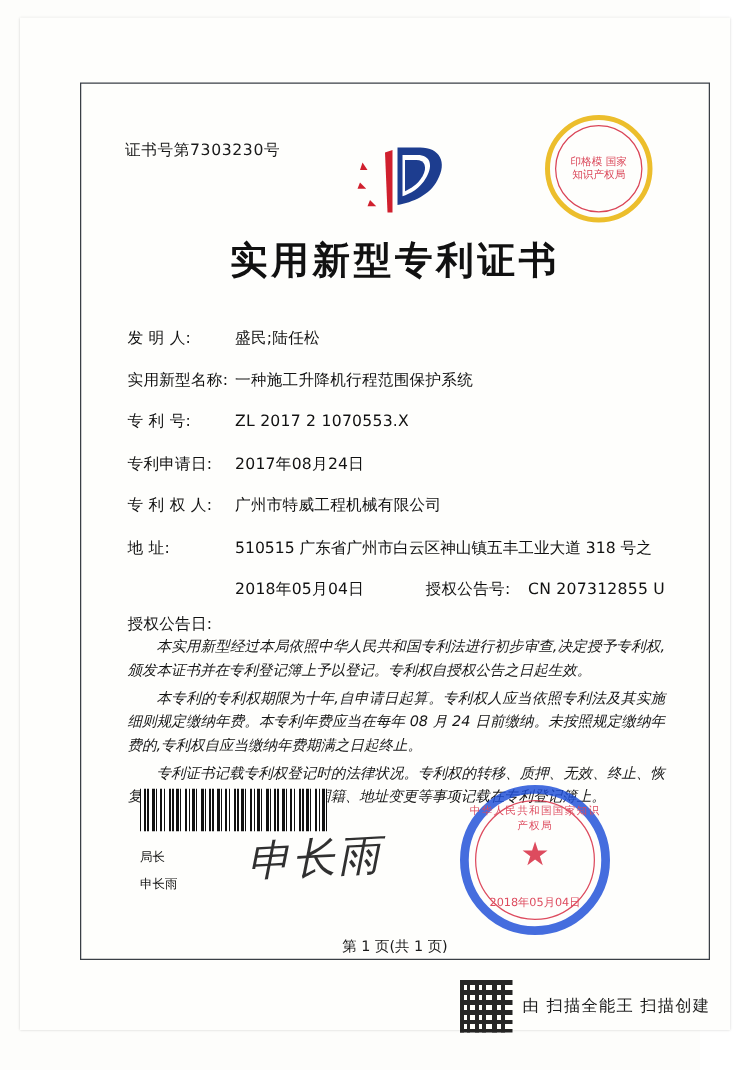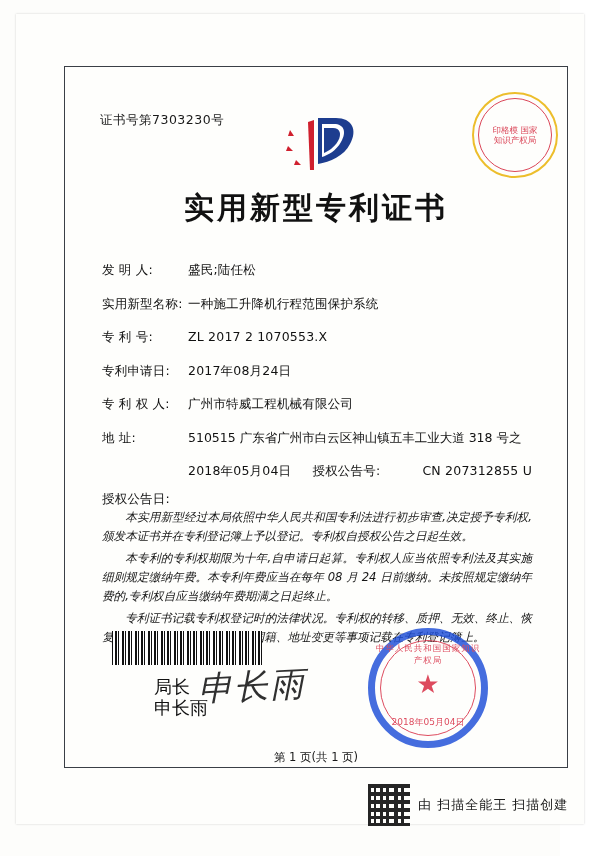--- a/index.html
+++ b/index.html
@@ -46,24 +46,24 @@
   }
   
   .logo {
     position: absolute;
     left: 262px; top: 96px;
     width: 86px; height: 74px;
   }
   
   .seal-top {
     position: absolute;
-    left: 456px; top: 78px;
+    left: 420px; top: 78px;
     width: 86px; height: 86px;
     border-radius: 50%;
-    border: 2px solid #eab308;
+    border: 4px solid #eab308;
     opacity: 0.85;
     color: #d4253b;
     box-sizing: border-box;
   }
   .seal-top .ring {
     position: absolute;
     left: 4px; top: 4px; right: 4px; bottom: 4px;
     border: 1px solid #d4253b;
     border-radius: 50%;
   }
@@ -113,21 +113,21 @@
     letter-spacing: 0.2px;
   }
   .frow-split {
     display: flex;
     font-size: 12.5px;
     color: #121212;
     white-space: nowrap;
     margin-bottom: 16.5px;
   }
   .frow-split .left { width: 258px; display: flex; }
-  .frow-split .right { display: flex; gap: 28px; }
+  .frow-split .right { display: flex; }
   .frow-split .left .flabel { width: 86px; margin-top: 28px; }
   .frow-split .right .flabel { width: 82px; letter-spacing: 0.2px; }
   .addr-value { letter-spacing: 0px; }
 
   
   .body-text {
     position: absolute;
     left: 86px; top: 494px;
     width: 430px;
     font-size: 11.6px;
@@ -147,24 +147,23 @@
       repeating-linear-gradient(90deg,
         #111 0px, #111 1px, #fff 1px, #fff 3px,
         #111 3px, #111 5px, #fff 5px, #fff 6px,
         #111 6px, #111 7px, #fff 7px, #fff 10px,
         #111 10px, #111 12px, #fff 12px, #fff 13px);
   }
   
   .sig-label {
     position: absolute;
     left: 96px; top: 662px;
-    font-size: 18px;
+    font-size: 10px;
     line-height: 21px;
     color: #111;
-    margin-left: 42px;
   }
   .sig-script {
     position: absolute;
     left: 182px; top: 650px;
     font-size: 34px;
     color: #1a1a1a;
     font-family: "DejaVu Serif", "Liberation Serif", serif;
     font-style: italic;
     letter-spacing: 2px;
     transform: rotate(-3deg);

